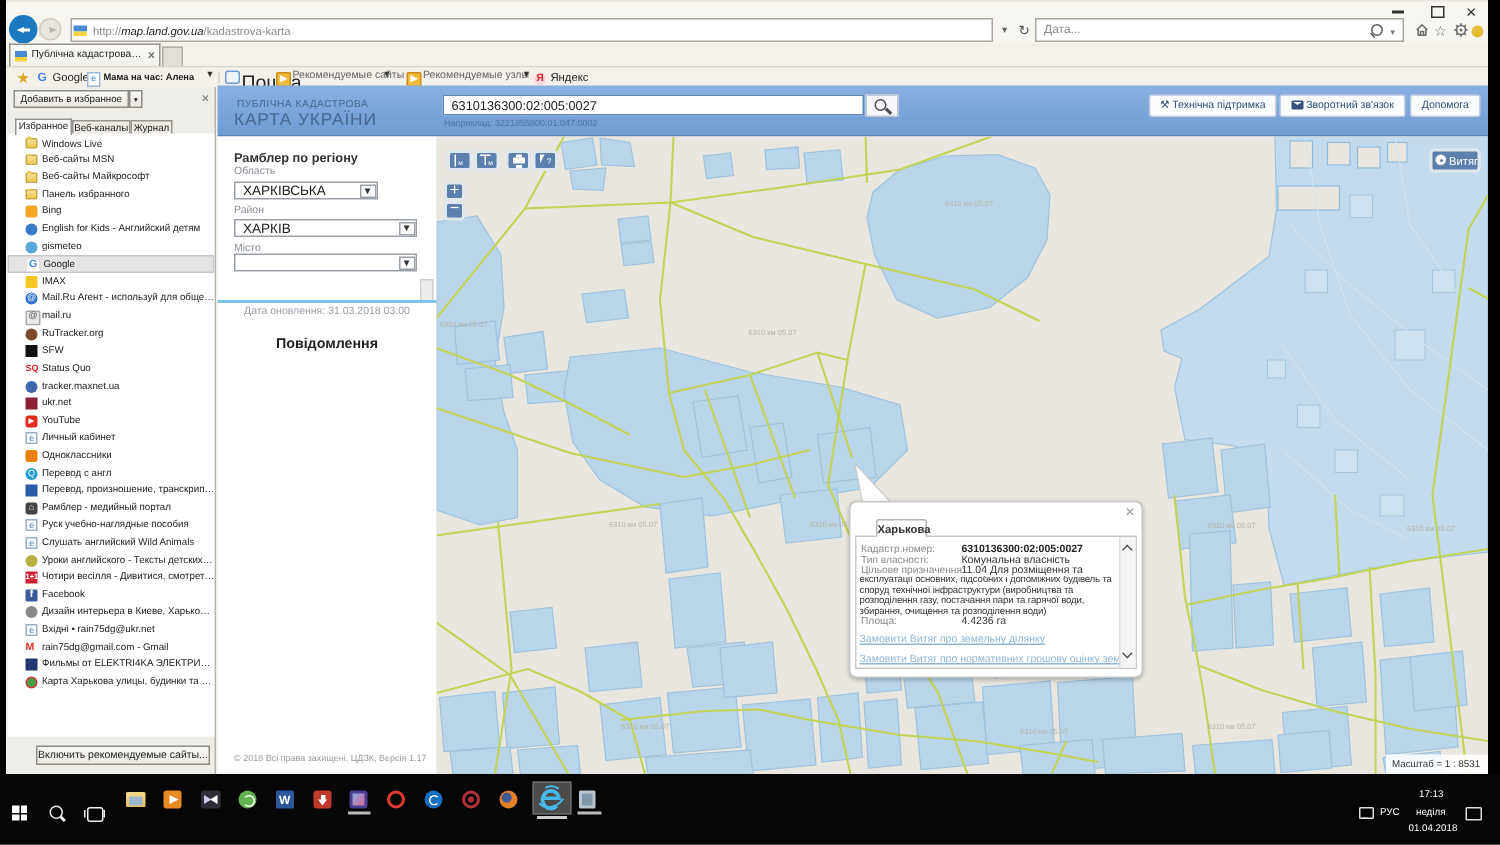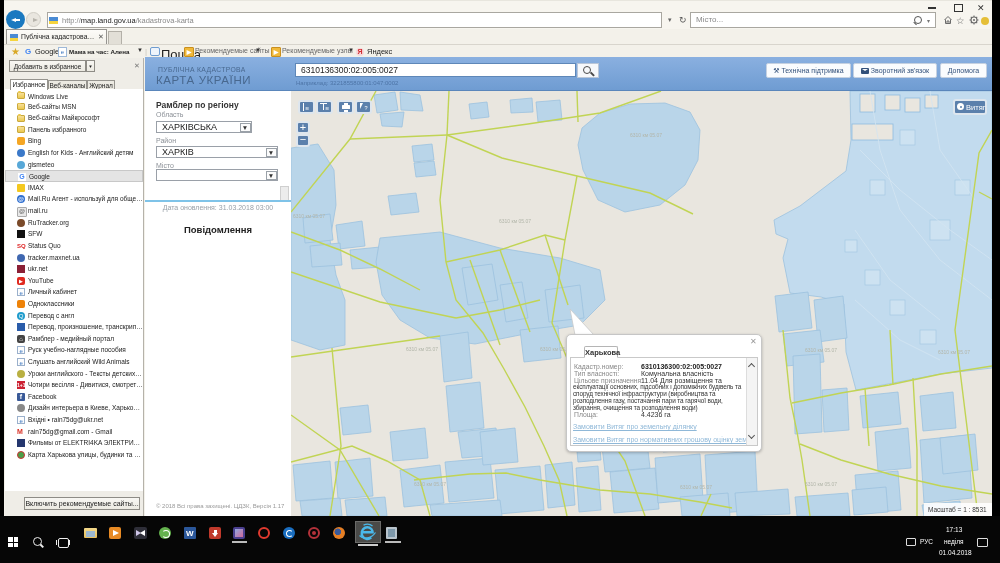--- a/index.html
+++ b/index.html
@@ -60,26 +60,26 @@
 
   <div class="abs" style="left:6px;top:10px;width:19px;height:19px;border-radius:50%;background:#1b79c0;"></div>
   <div class="abs" style="left:11px;top:17.5px;width:0;height:0;border-right:5px solid #fff;border-top:2.5px solid transparent;border-bottom:2.5px solid transparent;"></div>
   <div class="abs" style="left:16px;top:18.5px;width:4px;height:2px;background:#fff;"></div>
   <div class="abs" style="left:26px;top:12px;width:15px;height:15px;border-radius:50%;background:#e9e6df;border:1px solid #d0cdc5;box-sizing:border-box;"></div>
   <div class="abs" style="left:33px;top:17.5px;width:0;height:0;border-left:5px solid #b7b4ac;border-top:2.5px solid transparent;border-bottom:2.5px solid transparent;"></div>
 
   <div class="abs" id="addr"></div>
   <div class="abs" style="left:49px;top:17px;width:9px;height:3.5px;background:#4a8bd4;"></div>
   <div class="abs" style="left:49px;top:20.5px;width:9px;height:3.5px;background:#f5d43f;"></div>
-  <div class="abs" style="left:62px;top:15.5px;font-size:7.5px;color:#8a8a8a;">http://<span style="color:#1a1a1a;">map.land.gov.ua</span>/kadastrova-karta</div>
+  <div class="abs" style="left:62px;top:15.5px;font-size:7.5px;color:#8a8a8a;">http://<span style="color:#1a1a1a;font-style:italic;">map.land.gov.ua</span>/kadastrova-karta</div>
   <div class="abs" style="left:668px;top:16px;font-size:7px;color:#666;">▾</div>
   <div class="abs" style="left:679px;top:15px;font-size:9px;color:#555;">↻</div>
 
   <div class="abs" id="search"></div>
-  <div class="abs" style="left:696px;top:15px;font-size:8px;color:#8a8a8a;">Місто...</div>
+  <div class="abs" style="left:696px;top:15px;font-size:8px;color:#8a8a8a;">Дата...</div>
   <div class="abs" style="left:914px;top:16px;width:6px;height:6px;border:1.3px solid #555;border-radius:50%;"></div>
   <div class="abs" style="left:912.5px;top:23px;width:4px;height:1.3px;background:#555;transform:rotate(45deg);"></div>
   <div class="abs" style="left:927px;top:16.5px;font-size:6px;color:#777;">▾</div>
 
   <svg class="abs" style="left:943px;top:15px;" width="10" height="10" viewBox="0 0 10 10">
       <path d="M1.5,5 L5,1.5 L8.5,5 M2.5,4.5 V8.5 H7.5 V4.5 M4,8.5 V6 H6 V8.5" stroke="#6b6b6b" stroke-width="1" fill="none"></path>
     </svg>
   <div class="abs" style="left:956px;top:15px;font-size:9.5px;color:#6b6b6b;">☆</div>
   <svg class="abs" style="left:969px;top:15px;" width="10" height="10" viewBox="0 0 10 10">
       <circle cx="5" cy="5" r="3" stroke="#6b6b6b" stroke-width="1.1" fill="none"></circle>

